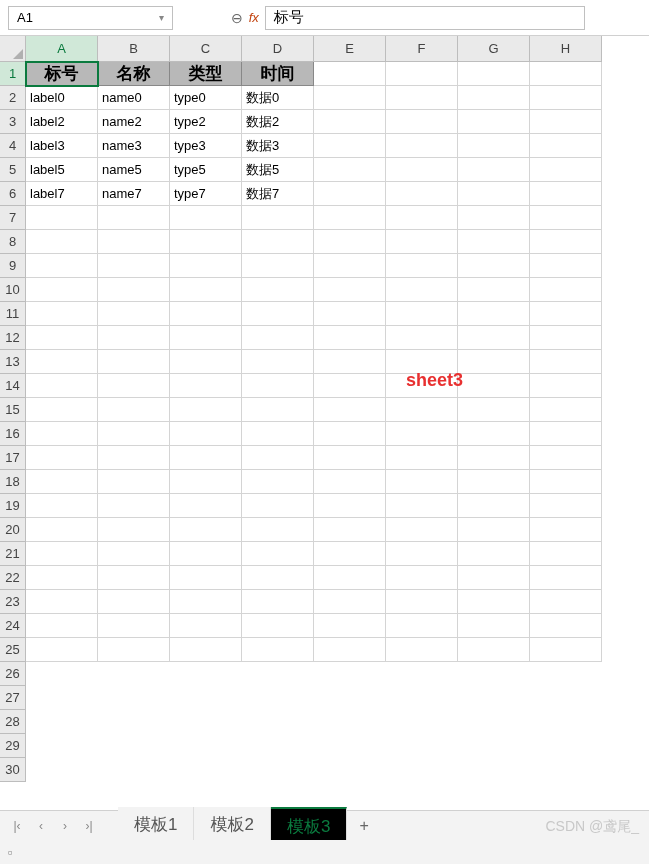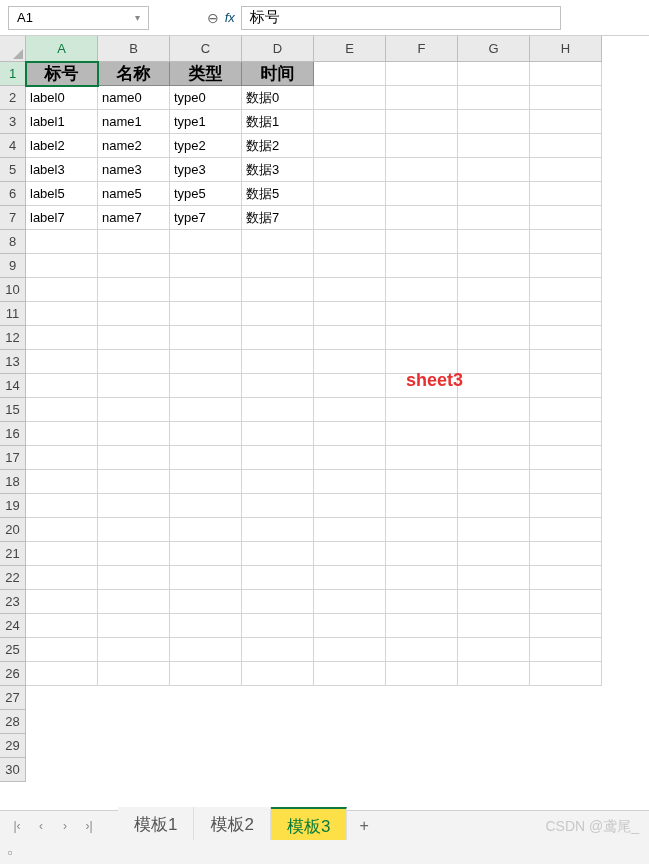--- a/index.html
+++ b/index.html
@@ -1,23 +1,23 @@
 <!DOCTYPE html>
 <html><head>
   <meta charset="utf-8">
   <style>
     * { box-sizing: border-box; margin: 0; padding: 0; }
     body { font-family: "Microsoft YaHei", Arial, sans-serif; font-size: 13px; background: #fff; width: 649px; height: 864px; overflow: hidden; position: relative; }
     
     .toolbar { display: flex; align-items: center; height: 36px; border-bottom: 1px solid #d0d0d0; padding: 0 8px; gap: 8px; }
-    .name-box { width: 141px; height: 24px; border: 1px solid #c0c0c0; background: #fff; padding: 0 8px; display: flex; align-items: center; justify-content: space-between; font-size: 13px; }
+    .name-box { width: 165px; height: 24px; border: 1px solid #c0c0c0; background: #fff; padding: 0 8px; display: flex; align-items: center; justify-content: space-between; font-size: 13px; }
     .name-box .dropdown-arrow { color: #888; font-size: 10px; }
     .fx-section { display: flex; align-items: center; gap: 6px; margin-left: 50px; }
     .fx-icon { color: #666; font-size: 14px; }
-    .fx-label { font-style: italic; color: #0c4a6e; font-size: 13px; }
+    .fx-label { font-style: italic; color: #c2410c; font-size: 13px; }
     .formula-input { border: 1px solid #c0c0c0; background: #fff; height: 24px; padding: 0 8px; width: 320px; display: flex; align-items: center; font-size: 15px; }
     
     .grid-wrapper { position: relative; }
     .select-all-corner { position: absolute; top: 0; left: 0; width: 26px; height: 26px; background: #eaeaea; border-right: 1px solid #bdbdbd; border-bottom: 1px solid #bdbdbd; display: flex; align-items: flex-end; justify-content: flex-end; padding: 2px; }
     .select-all-corner::after { content: ''; width: 0; height: 0; border-left: 10px solid transparent; border-bottom: 10px solid #b0b0b0; }
     
     .col-headers { display: flex; margin-left: 26px; height: 26px; }
     .col-h { width: 72px; background: #eaeaea; border-right: 1px solid #bdbdbd; border-bottom: 1px solid #bdbdbd; display: flex; align-items: center; justify-content: center; color: #444; font-size: 13px; }
     .col-h.selected { background: #d0e8d8; color: #0a7a3e; }
     
@@ -32,21 +32,21 @@
     .cell.header-cell { background: #b8b8b8; color: #000; font-size: 17px; font-weight: bold; justify-content: center; border-right: 1px solid #888; border-bottom: 1px solid #888; }
     .cell.active { outline: 2px solid #0a7a3e; outline-offset: -1px; z-index: 2; position: relative; }
     
     .annotation { position: absolute; left: 406px; top: 370px; color: #e83030; font-size: 18px; font-weight: bold; pointer-events: none; }
     
     .tab-bar { position: absolute; bottom: 24px; left: 0; right: 0; height: 30px; background: #f3f3f3; border-top: 1px solid #d0d0d0; display: flex; align-items: center; padding: 0 6px; }
     .tab-nav { display: flex; gap: 2px; margin-right: 10px; }
     .tab-nav-btn { width: 22px; height: 22px; display: flex; align-items: center; justify-content: center; color: #888; cursor: pointer; font-size: 12px; }
     .tabs { display: flex; margin-left: 8px; }
     .tab { padding: 6px 16px; font-size: 17px; color: #555; border-right: 1px solid #ddd; cursor: pointer; background: #f3f3f3; }
-    .tab.active { background: #fde047; color: #0a7a3e; border-top: 2px solid #0a7a3e; }
+    .tab.active { background: #000000; color: #0a7a3e; border-top: 2px solid #0a7a3e; }
     .add-tab { padding: 4px 12px; color: #666; cursor: pointer; font-size: 16px; }
     
     .status-bar { position: absolute; bottom: 0; left: 0; right: 0; height: 24px; background: #f3f3f3; display: flex; align-items: center; padding: 0 8px; color: #888; }
     .watermark { position: absolute; bottom: 28px; right: 10px; color: #c8c8c8; font-size: 14px; pointer-events: none; }
   </style>
 </head>
 <body>
 
 <div class="toolbar">
   <div class="name-box">
@@ -122,30 +122,20 @@
           <div class="cell">label0</div>
           <div class="cell">name0</div>
           <div class="cell">type0</div>
           <div class="cell">数据0</div>
           <div class="cell"></div>
           <div class="cell"></div>
           <div class="cell"></div>
           <div class="cell"></div>
         </div>
         <div class="row">
-          <div class="cell">label1</div>
-          <div class="cell">name1</div>
-          <div class="cell">type1</div>
-          <div class="cell">数据1</div>
-          <div class="cell"></div>
-          <div class="cell"></div>
-          <div class="cell"></div>
-          <div class="cell"></div>
-        </div>
-        <div class="row">
           <div class="cell">label2</div>
           <div class="cell">name2</div>
           <div class="cell">type2</div>
           <div class="cell">数据2</div>
           <div class="cell"></div>
           <div class="cell"></div>
           <div class="cell"></div>
           <div class="cell"></div>
         </div>
         <div class="row">

